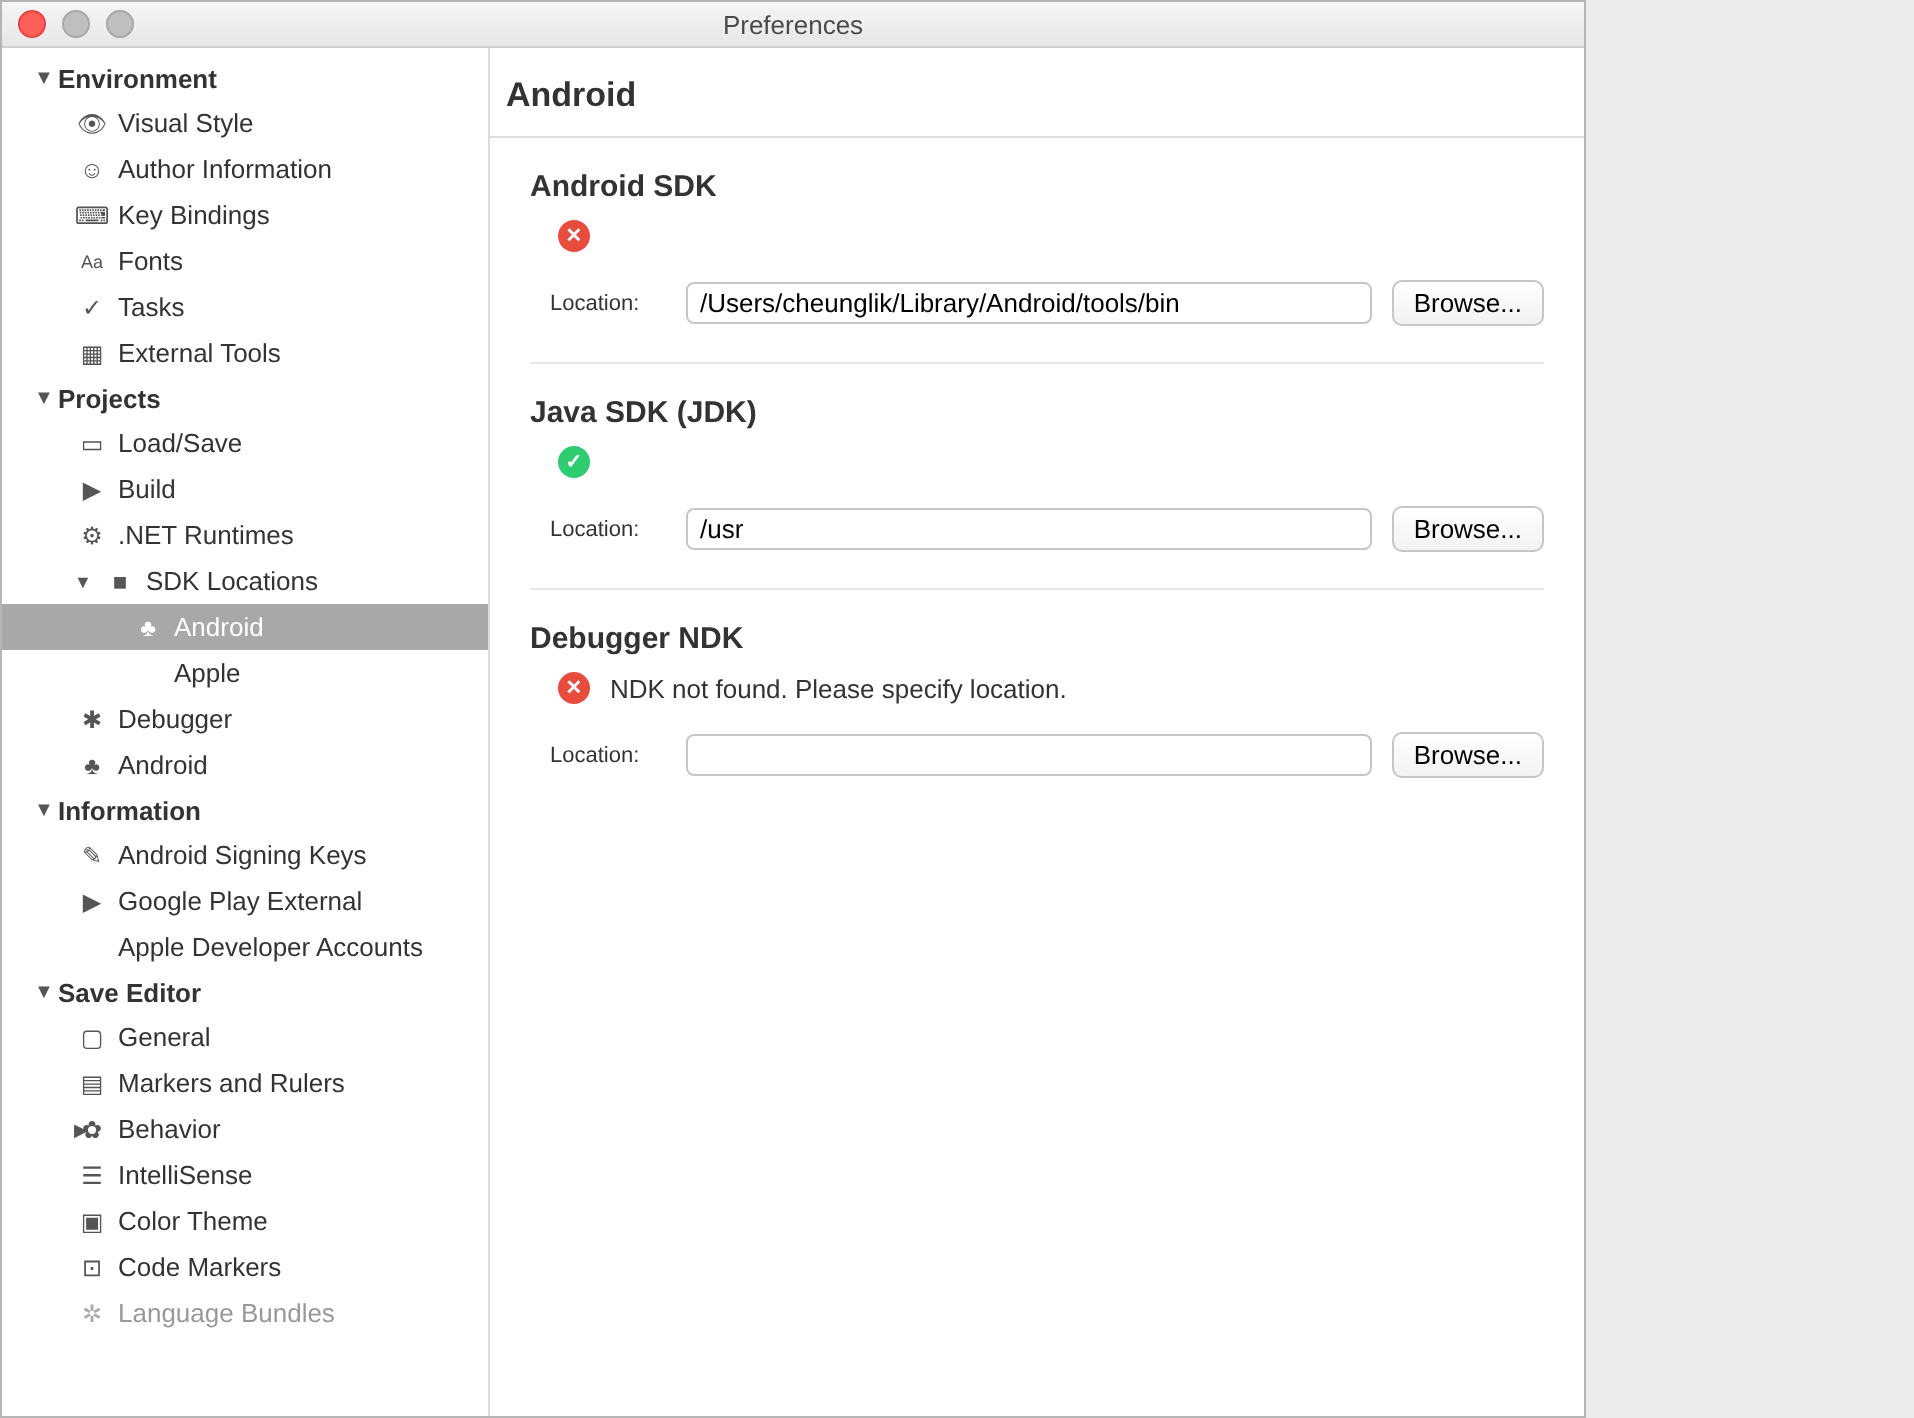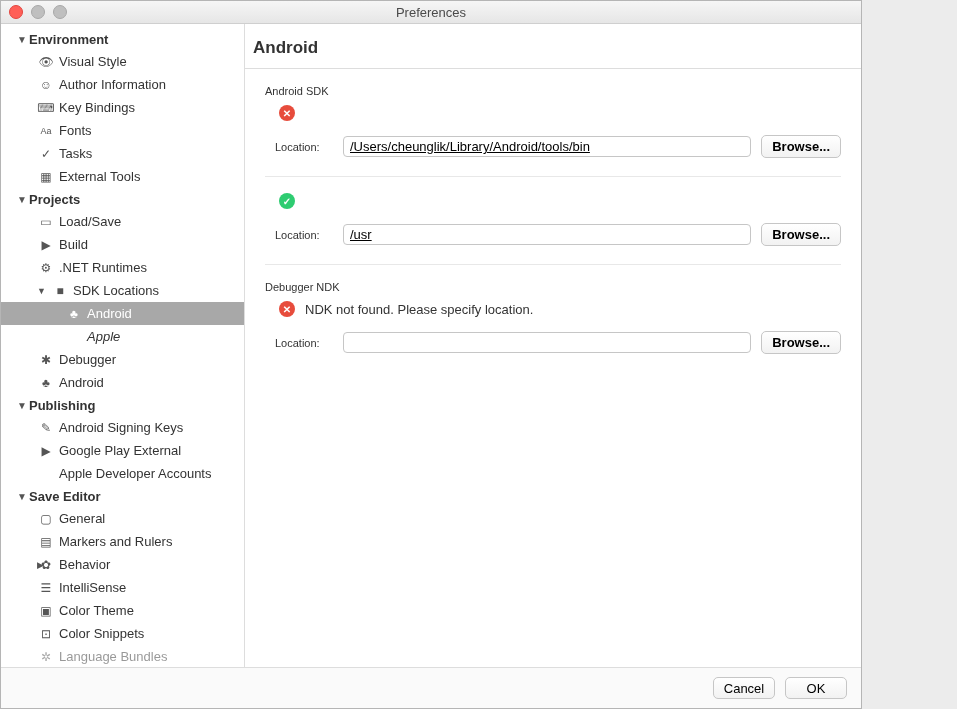--- a/index.html
+++ b/index.html
@@ -7,21 +7,21 @@
     padding: 0;
     width: 957px;
     height: 709px;
     font-family: -apple-system, "Helvetica Neue", Arial, sans-serif;
     font-size: 13px;
     color: #333;
     background: #ececec;
     overflow: hidden;
   }
   .window {
-    width: 862px;
+    width: 793px;
     height: 709px;
     background: #ececec;
     border: 1px solid #b5b5b5;
     box-sizing: border-box;
     display: flex;
     flex-direction: column;
   }
   .titlebar {
     height: 22px;
     background: linear-gradient(#f6f6f6, #e6e6e6);
@@ -139,22 +139,22 @@
     flex: 1 1 auto;
   }
 
   .section {
     padding-top: 16px;
     padding-bottom: 18px;
     border-bottom: 1px solid #e8e8e8;
   }
   .section:last-of-type { border-bottom: none; }
   .sec-title {
-    font-weight: 400;
-    font-size: 11px;
+    font-weight: 700;
+    font-size: 15px;
     margin-bottom: 8px;
   }
   .status-row {
     display: flex;
     align-items: center;
     margin-bottom: 14px;
     padding-left: 14px;
     font-size: 13px;
   }
   .status-icon {
@@ -184,31 +184,29 @@
   }
   .loc-input {
     flex: 1 1 auto;
     height: 21px;
     border: 1px solid #c6c6c6;
     border-radius: 4px;
     padding: 4px 6px;
     font-size: 13px;
     background: #fff;
     box-sizing: border-box;
-    text-decoration: underline;
   }
   .browse-btn {
     height: 23px;
     padding: 0 10px;
     font-size: 13px;
     border: 1px solid #c6c6c6;
     border-radius: 5px;
     background: linear-gradient(#fff, #f2f2f2);
     cursor: default;
-    font-weight: bold;
   }
 
   .footer {
     flex: 0 0 auto;
     height: 40px;
     border-top: 1px solid #ddd;
     display: flex;
     justify-content: flex-end;
     align-items: center;
     padding-right: 14px;
@@ -290,36 +288,36 @@
         <span>.NET Runtimes</span>
       </div>
       <div class="item sub parent open">
         <span class="ic">■</span>
         <span>SDK Locations</span>
       </div>
       <div class="item selected" style="padding-left:64px;">
         <span class="ic">♣</span>
         <span>Android</span>
       </div>
-      <div class="item" style="padding-left:64px;font-style:italic;">
+      <div class="item" style="padding-left:64px;">
         <span class="ic"></span>
         <span>Apple</span>
       </div>
       <div class="item">
         <span class="ic">✱</span>
         <span>Debugger</span>
       </div>
       <div class="item">
         <span class="ic">♣</span>
         <span>Android</span>
       </div>
 
       <div class="cat">
         <span class="arrow">▼</span>
-        <span>Publishing</span>
+        <span>Information</span>
       </div>
       <div class="item">
         <span class="ic">✎</span>
         <span>Android Signing Keys</span>
       </div>
       <div class="item">
         <span class="ic">▶</span>
         <span>Google Play External</span>
       </div>
       <div class="item">
@@ -346,21 +344,21 @@
       <div class="item">
         <span class="ic">☰</span>
         <span>IntelliSense</span>
       </div>
       <div class="item">
         <span class="ic">▣</span>
         <span>Color Theme</span>
       </div>
       <div class="item">
         <span class="ic">⊡</span>
-        <span>Color Snippets</span>
+        <span>Code Markers</span>
       </div>
       <div class="item" style="opacity:.5;">
         <span class="ic">✲</span>
         <span>Language Bundles</span>
       </div>
     </div>
 
     <div class="main">
       <div class="page-title">Android</div>
       <div class="page-scroll">
@@ -371,20 +369,21 @@
             <span class="status-icon err">✕</span>
           </div>
           <div class="loc-row">
             <span class="loc-label">Location:</span>
             <input class="loc-input" type="text" value="/Users/cheunglik/Library/Android/tools/bin" style="">
             <button class="browse-btn">Browse...</button>
           </div>
         </div>
 
         <div class="section">
+          <div class="sec-title">Java SDK (JDK)</div>
           <div class="status-row">
             <span class="status-icon ok">✓</span>
           </div>
           <div class="loc-row">
             <span class="loc-label">Location:</span>
             <input class="loc-input" type="text" value="/usr" style="">
             <button class="browse-btn">Browse...</button>
           </div>
         </div>
 
@@ -398,17 +397,13 @@
             <span class="loc-label">Location:</span>
             <input class="loc-input" type="text" value="" style="">
             <button class="browse-btn">Browse...</button>
           </div>
         </div>
 
       </div>
     </div>
   </div>
 
-  <div class="footer">
-    <button>Cancel</button>
-    <button>OK</button>
-  </div>
 </div>
 
 </body></html>

